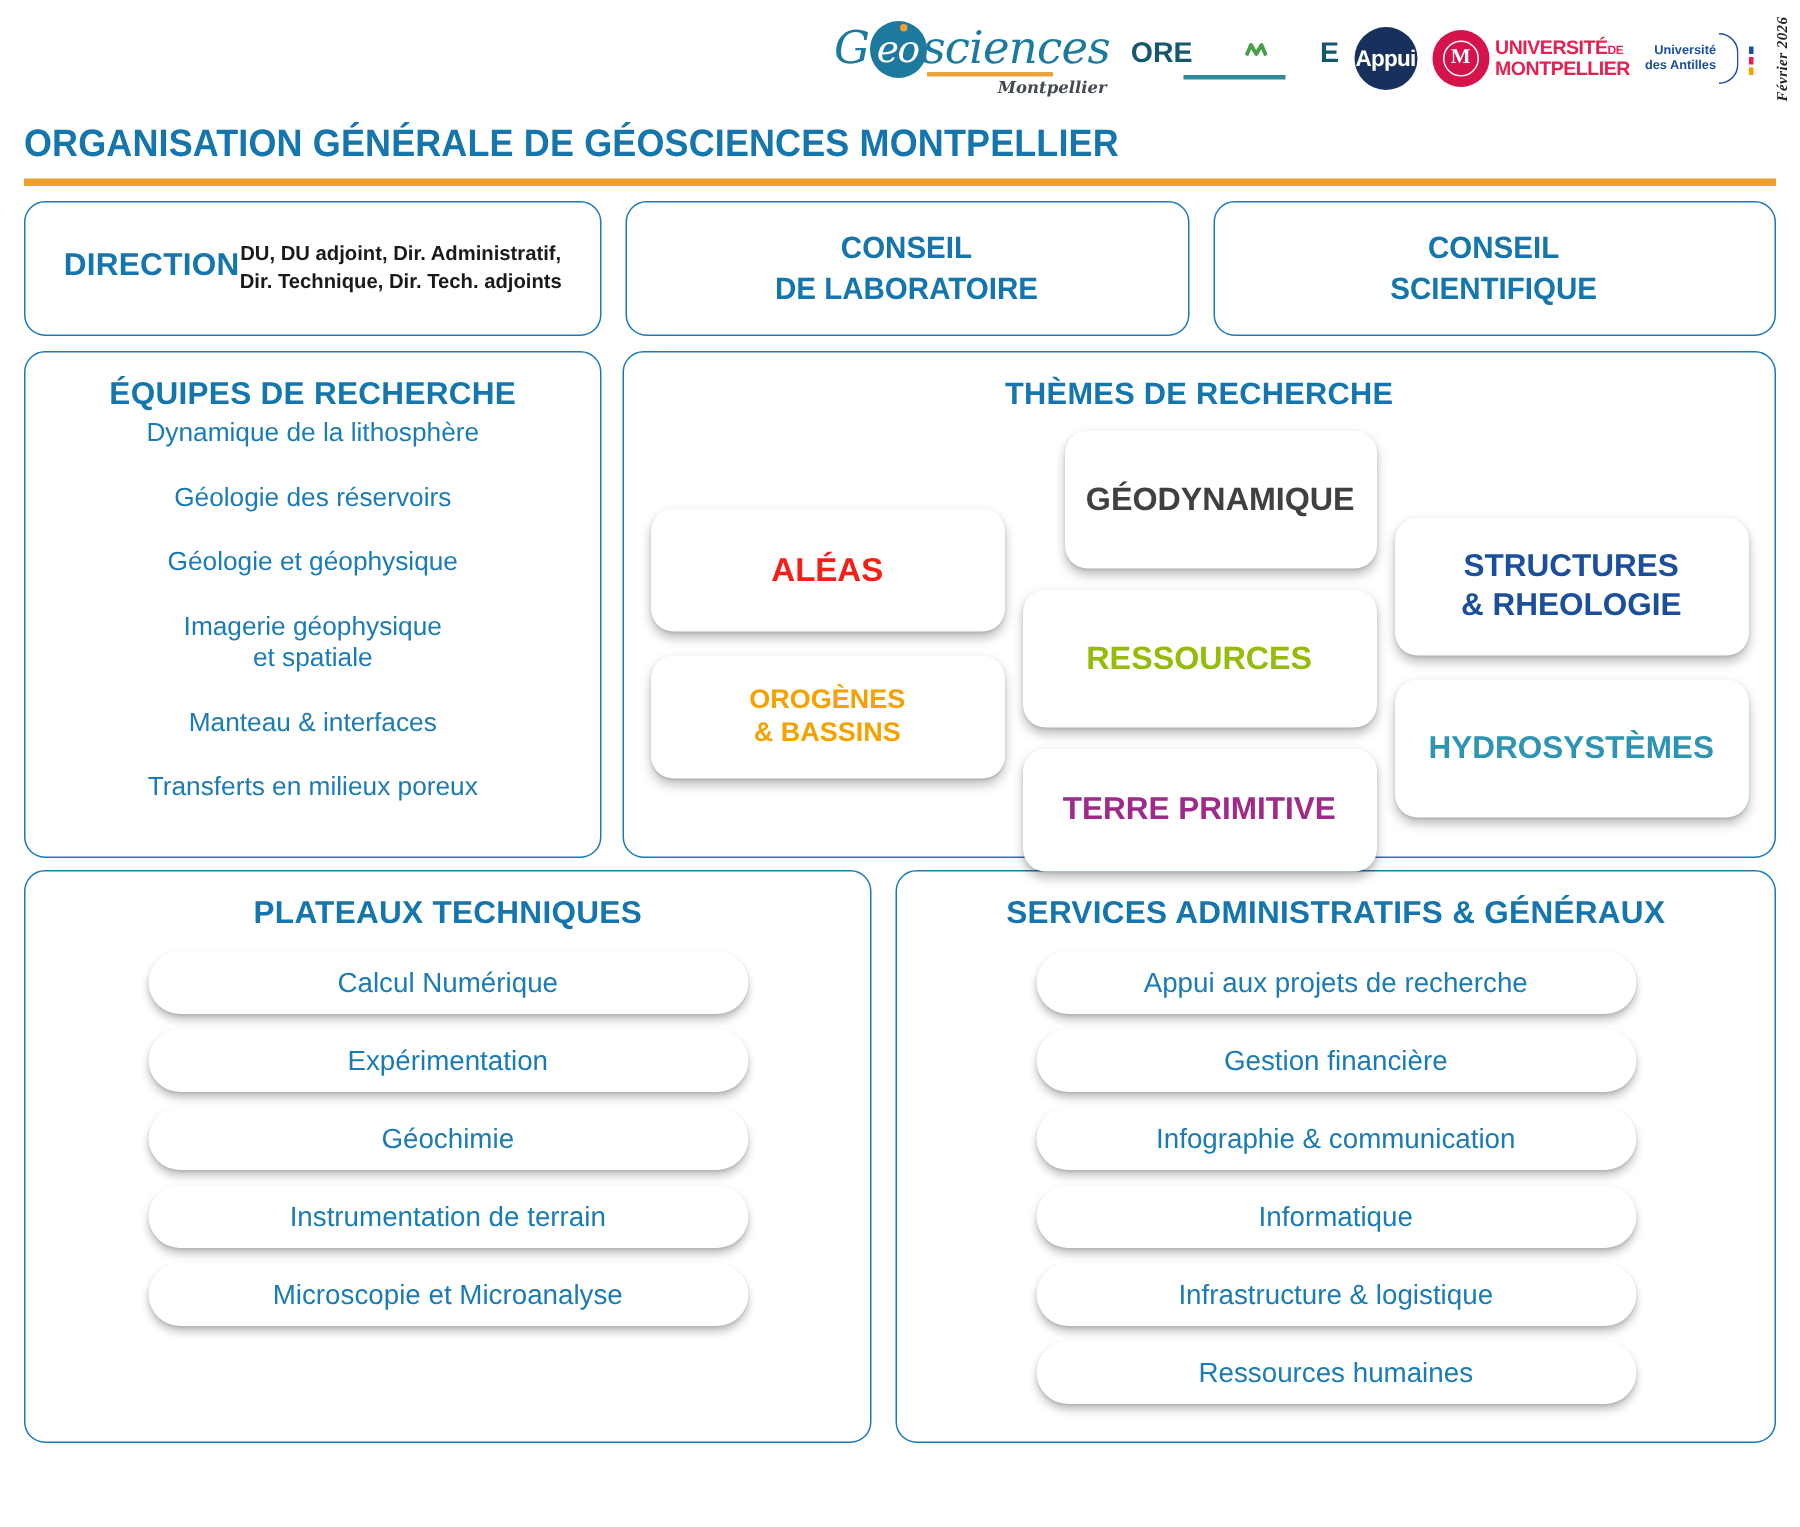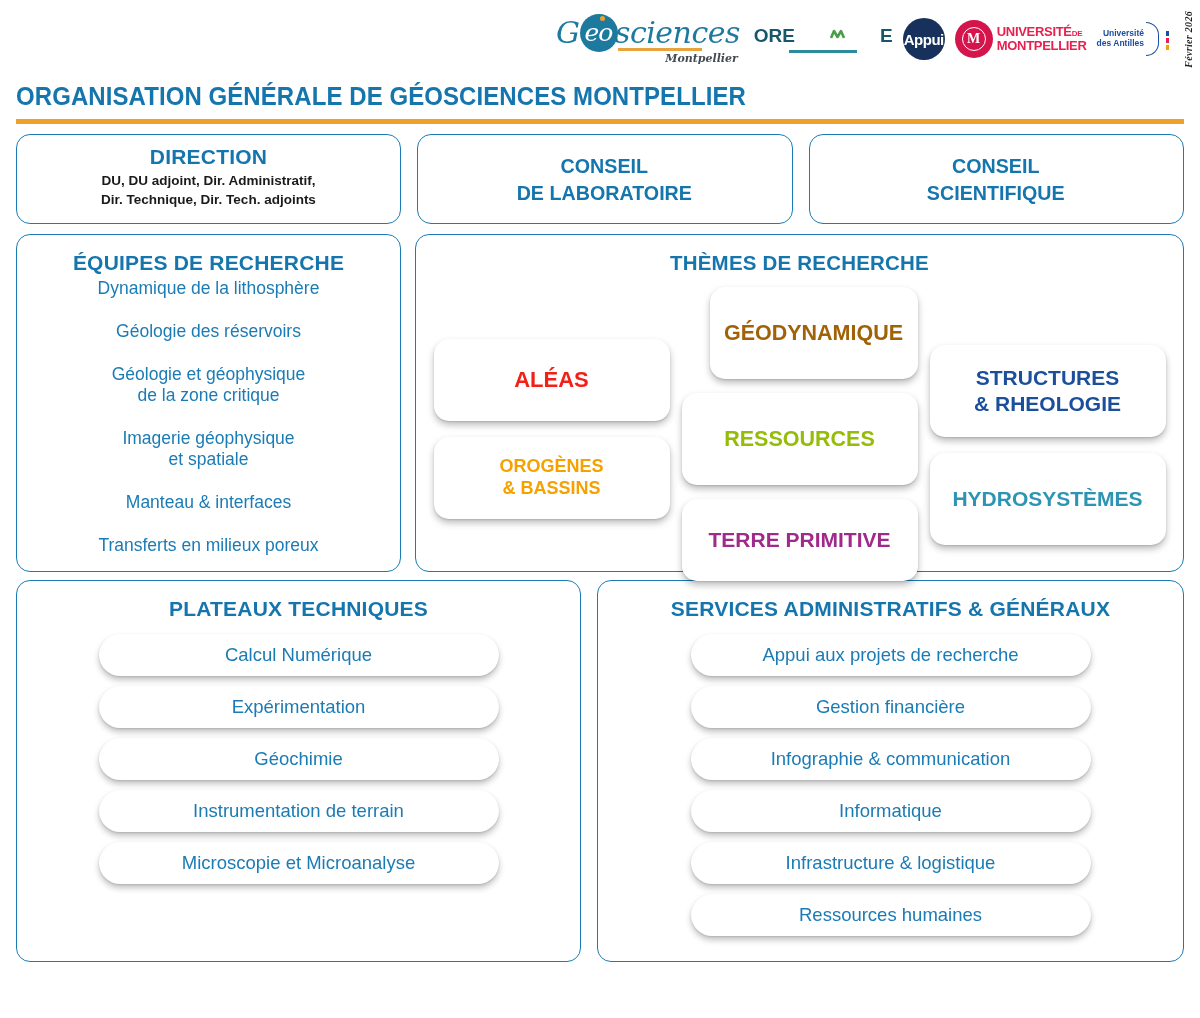--- a/index.html
+++ b/index.html
@@ -191,21 +191,21 @@
     background: #ffffff;
   }
 
   
   .row-top {
     display: flex;
     gap: 16px;
     padding: 10px 16px 0 16px;
     height: 100px;
   }
-  .box-direction { flex: 0 0 385px; display: flex; flex-direction: column;
+  .box-direction { flex: 0 0 385px; display: flex; flex-direction: row;
       align-items: center; justify-content: center; padding-bottom: 4px; }
   .box-conseil { flex: 1; display: flex; align-items: center; justify-content: center; }
 
   .hdr-blue {
     color: #1575ad;
     font-weight: bold;
     font-size: 21px;
     letter-spacing: 0.2px;
     text-align: center;
   }
@@ -421,21 +421,20 @@
     <div class="panel-title">ÉQUIPES DE RECHERCHE</div>
     <div class="equipes-list" id="equipes-list">
         <div class="equipe-item">
           <div>Dynamique de la lithosphère</div>
         </div>
         <div class="equipe-item">
           <div>Géologie des réservoirs</div>
         </div>
         <div class="equipe-item">
           <div>Géologie et géophysique</div>
-          <div>de la zone critique</div>
         </div>
         <div class="equipe-item">
           <div>Imagerie géophysique</div>
           <div>et spatiale</div>
         </div>
         <div class="equipe-item">
           <div>Manteau &amp; interfaces</div>
         </div>
         <div class="equipe-item">
           <div>Transferts en milieux poreux</div>
@@ -453,21 +452,21 @@
             </div>
           </div>
           <div class="theme-card tc-orogenes" style="color: rgb(245, 162, 0);">
             <div>
               <div>OROGÈNES</div>
               <div>&amp; BASSINS</div>
             </div>
           </div>
         </div>
       <div class="themes-col themes-col-mid" id="themes-mid">
-          <div class="theme-card tc-geodyn" style="color: #a16207; margin-left: 28px;">
+          <div class="theme-card tc-geodyn" style="color: #404040; margin-left: 28px;">
             <div>
               <div>GÉODYNAMIQUE</div>
             </div>
           </div>
           <div class="theme-card tc-ressource" style="color: rgb(149, 188, 9);">
             <div>
               <div>RESSOURCES</div>
             </div>
           </div>
           <div class="theme-card tc-terre" style="color: rgb(160, 42, 138);">

